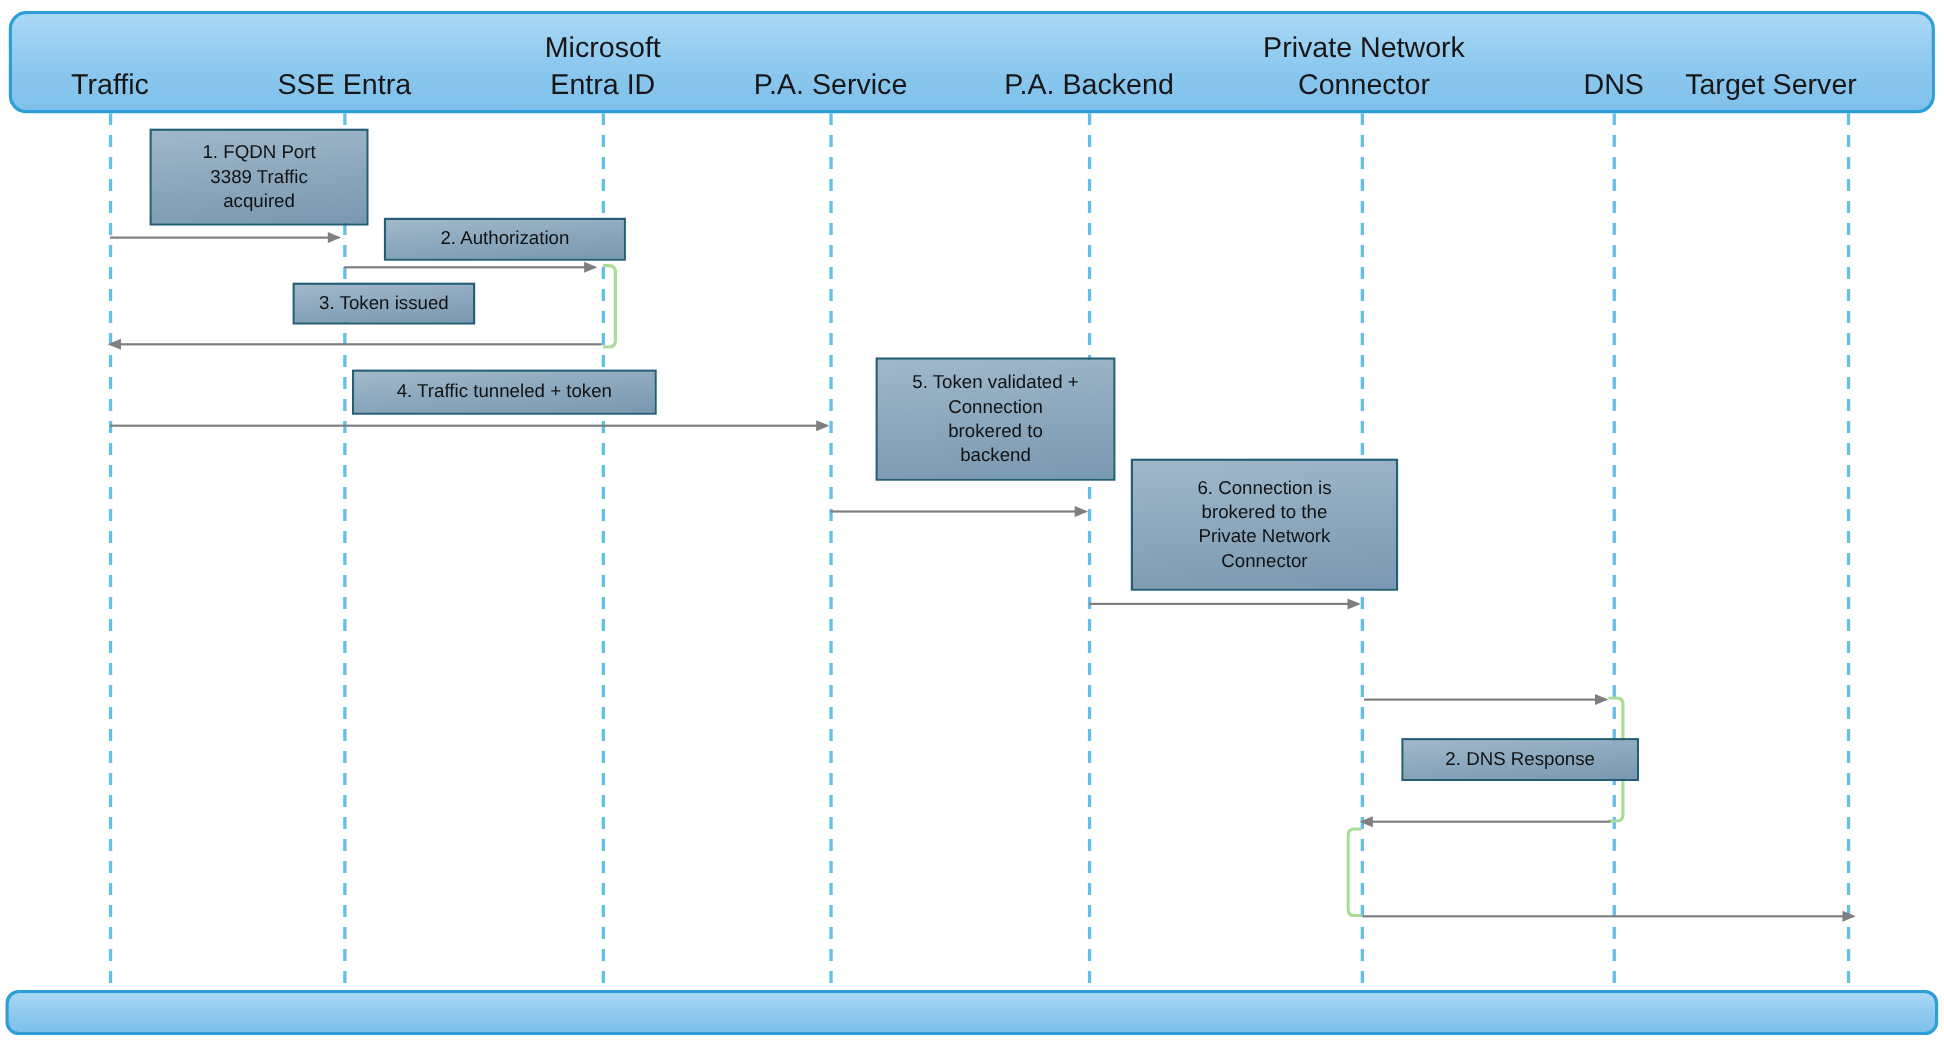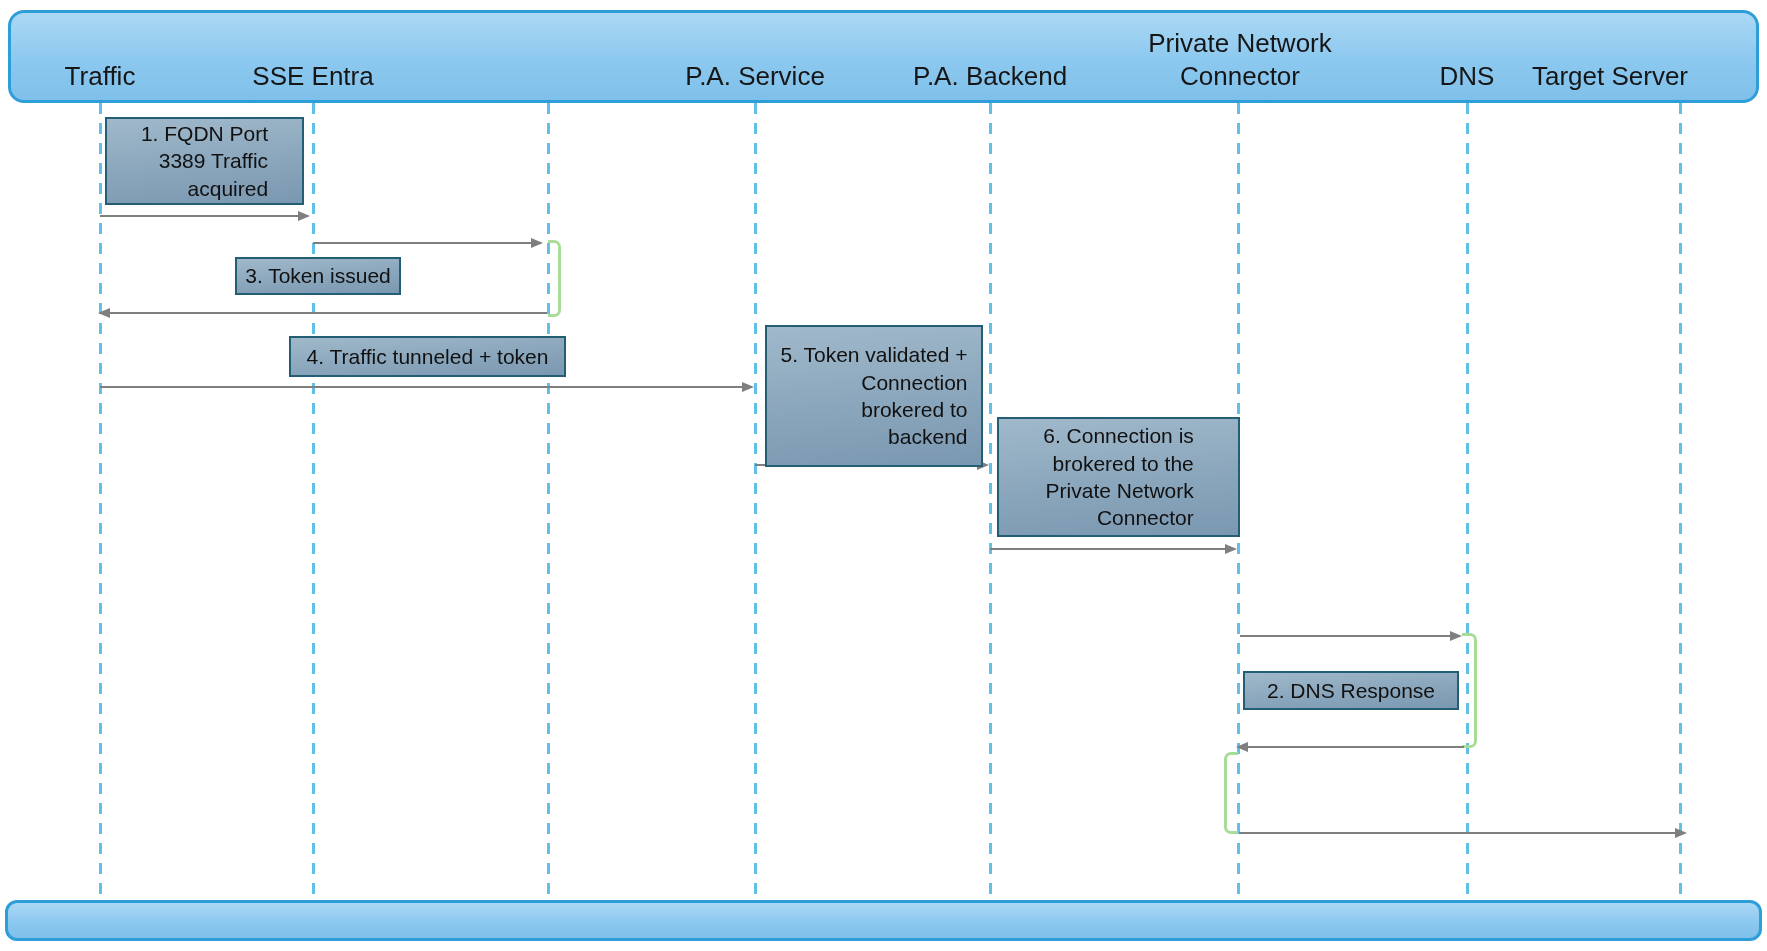--- a/index.html
+++ b/index.html
@@ -18,24 +18,25 @@
     position:absolute;bottom:859px;text-align:center;font-size:26px;
     line-height:1.25;white-space:pre-line;z-index:5;
   }
   .lifeline{
     position:absolute;top:103px;height:797px;width:3px;z-index:1;
     background:repeating-linear-gradient(180deg,#62bfe5 0 11px,rgba(0,0,0,0) 11px 20px);
   }
   .mbox{
     position:absolute;box-sizing:border-box;z-index:4;
     display:flex;align-items:center;justify-content:center;
-    text-align:right;white-space:pre-line;
-    font-size:21px;line-height:1.3;color:#111;
+    text-align:center;white-space:pre-line;
+    font-size:17px;line-height:1.3;color:#111;
     background:linear-gradient(175deg,#a0b8ca 0%,#8aa6bc 55%,#7a98b1 100%);
     border:2px solid #235e74;
+    margin-left:31px;
   }
   .arrow{position:absolute;height:0;border-top:2px solid #7f7f7f;z-index:3;}
   .arrow.right::after{
     content:'';position:absolute;right:-2px;top:-6px;width:0;height:0;
     border:5px solid rgba(0,0,0,0);border-left:12px solid #7f7f7f;border-right:0;
   }
   .arrow.left::before{
     content:'';position:absolute;left:-2px;top:-6px;width:0;height:0;
     border:5px solid rgba(0,0,0,0);border-right:12px solid #7f7f7f;border-left:0;
   }
@@ -49,20 +50,22 @@
 </style>
 </head>
 <body>
 
 <div id="stage">
 
   <div id="header-bar" class="bar"></div>
 
   <div class="actor" style="left:0px;width:200px;">Traffic</div>
   <div class="actor" style="left:213px;width:200px;">SSE Entra</div>
+  <div class="actor" style="left:468px;width:160px;">Microsoft
+Entra ID</div>
   <div class="actor" style="left:655px;width:200px;">P.A. Service</div>
   <div class="actor" style="left:890px;width:200px;">P.A. Backend</div>
   <div class="actor" style="left:1128px;width:224px;">Private Network
 Connector</div>
   <div class="actor" style="left:1367px;width:200px;">DNS</div>
   <div class="actor" style="left:1510px;width:200px;">Target Server</div>
 
   <div class="lifeline" style="left:99px;"></div>
   <div class="lifeline" style="left:312px;"></div>
   <div class="lifeline" style="left:547px;"></div>
@@ -72,23 +75,24 @@
   <div class="lifeline" style="left:1466px;"></div>
   <div class="lifeline" style="left:1679px;"></div>
 
   <div class="bracket rightside" style="left:548px;top:240px;width:13px;height:77px;"></div>
   <div class="bracket rightside" style="left:1462px;top:633px;width:15px;height:115px;"></div>
   <div class="bracket leftside" style="left:1224px;top:752px;width:14px;height:82px;"></div>
 
   <div class="mbox" style="left:105px;top:117px;width:199px;height:88px;">1. FQDN Port
 3389 Traffic
 acquired</div>
+  <div class="mbox" style="left:318px;top:198px;width:220px;height:39px;">2. Authorization</div>
   <div class="mbox" style="left:235px;top:257px;width:166px;height:38px;">3. Token issued</div>
   <div class="mbox" style="left:289px;top:336px;width:277px;height:41px;">4. Traffic tunneled + token</div>
-  <div class="mbox" style="left:765px;top:325px;width:218px;height:142px;">5. Token validated +
+  <div class="mbox" style="left:765px;top:325px;width:218px;height:112px;">5. Token validated +
 Connection
 brokered to
 backend</div>
   <div class="mbox" style="left:997px;top:417px;width:243px;height:120px;">6. Connection is
 brokered to the
 Private Network
 Connector</div>
   <div class="mbox" style="left:1243px;top:671px;width:216px;height:39px;">2. DNS Response</div>
 
   <div class="arrow right" style="left:100px;top:215px;width:208px;"></div>

